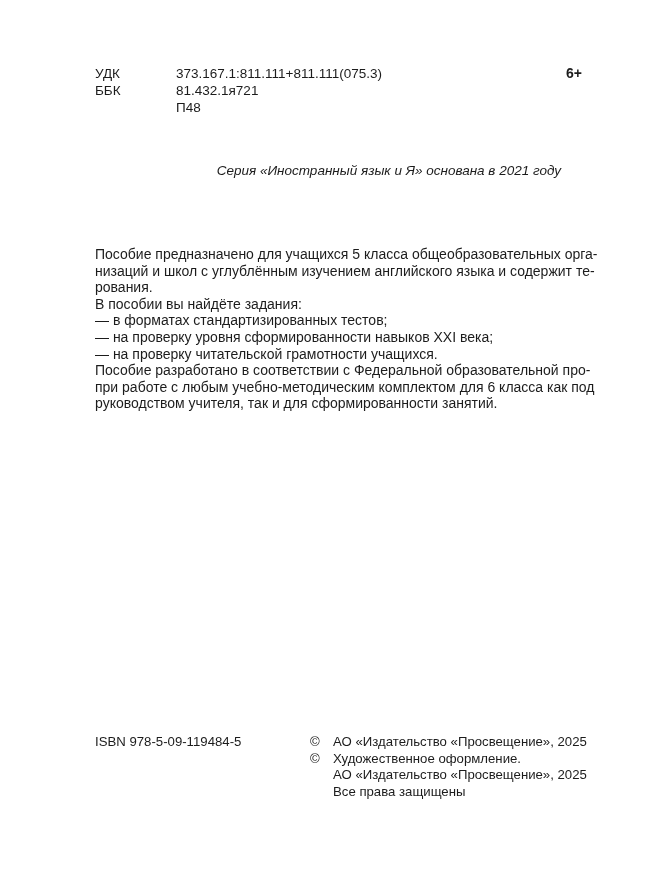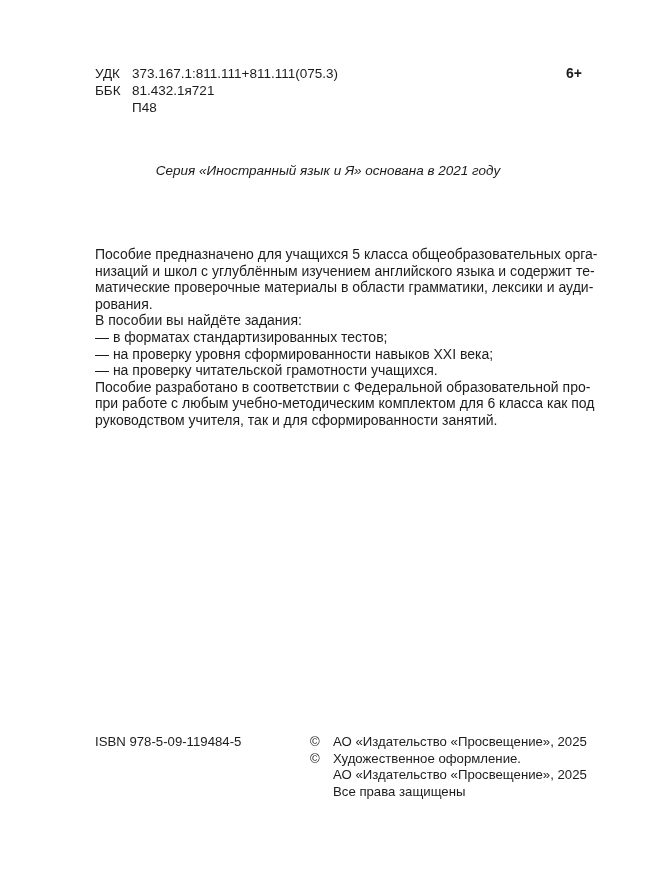--- a/index.html
+++ b/index.html
@@ -20,41 +20,42 @@
   
   .biblio {
     position: absolute;
     left: 95px;
     top: 65px;
     font-size: 13.5px;
     line-height: 17px;
   }
   .biblio-row {
     display: flex;
+    gap: 44px;
   }
   .biblio-label {
     width: 37px;
     flex: 0 0 37px;
   }
   .age-badge {
     position: absolute;
     right: 68px;
     top: 65px;
     font-size: 14px;
     line-height: 17px;
     font-weight: 700;
   }
 
   
   .series-line {
     position: absolute;
     left: 95px;
     top: 162px;
     width: 466px;
-    text-align: center;
+    text-align: right;
     font-style: italic;
     font-size: 13.5px;
     line-height: 17px;
   }
 
   
   .annotation {
     position: absolute;
     left: 95px;
     top: 246px;
@@ -117,21 +118,20 @@
     </div>
   </div>
 
   <div class="age-badge">6+</div>
 
   <div class="series-line">Серия «Иностранный язык и Я» основана в 2021 году</div>
 
   <div class="annotation">
     <div class="line">Пособие предназначено для учащихся 5 класса общеобразовательных орга-</div>
     <div class="line">низаций и школ с углублённым изучением английского языка и содержит те-</div>
-    <div class="line">матические проверочные материалы в области грамматики, лексики и ауди-</div>
     <div class="line">рования.</div>
     <div class="line">В пособии вы найдёте задания:</div>
     <div class="line">— в форматах стандартизированных тестов;</div>
     <div class="line">— на проверку уровня сформированности навыков XXI века;</div>
     <div class="line">— на проверку читательской грамотности учащихся.</div>
     <div class="line">Пособие разработано в соответствии с Федеральной образовательной про-</div>
     <div class="line">при работе с любым учебно-методическим комплектом для 6 класса как под</div>
     <div class="line">руководством учителя, так и для сформированности занятий.</div>
   </div>
 

